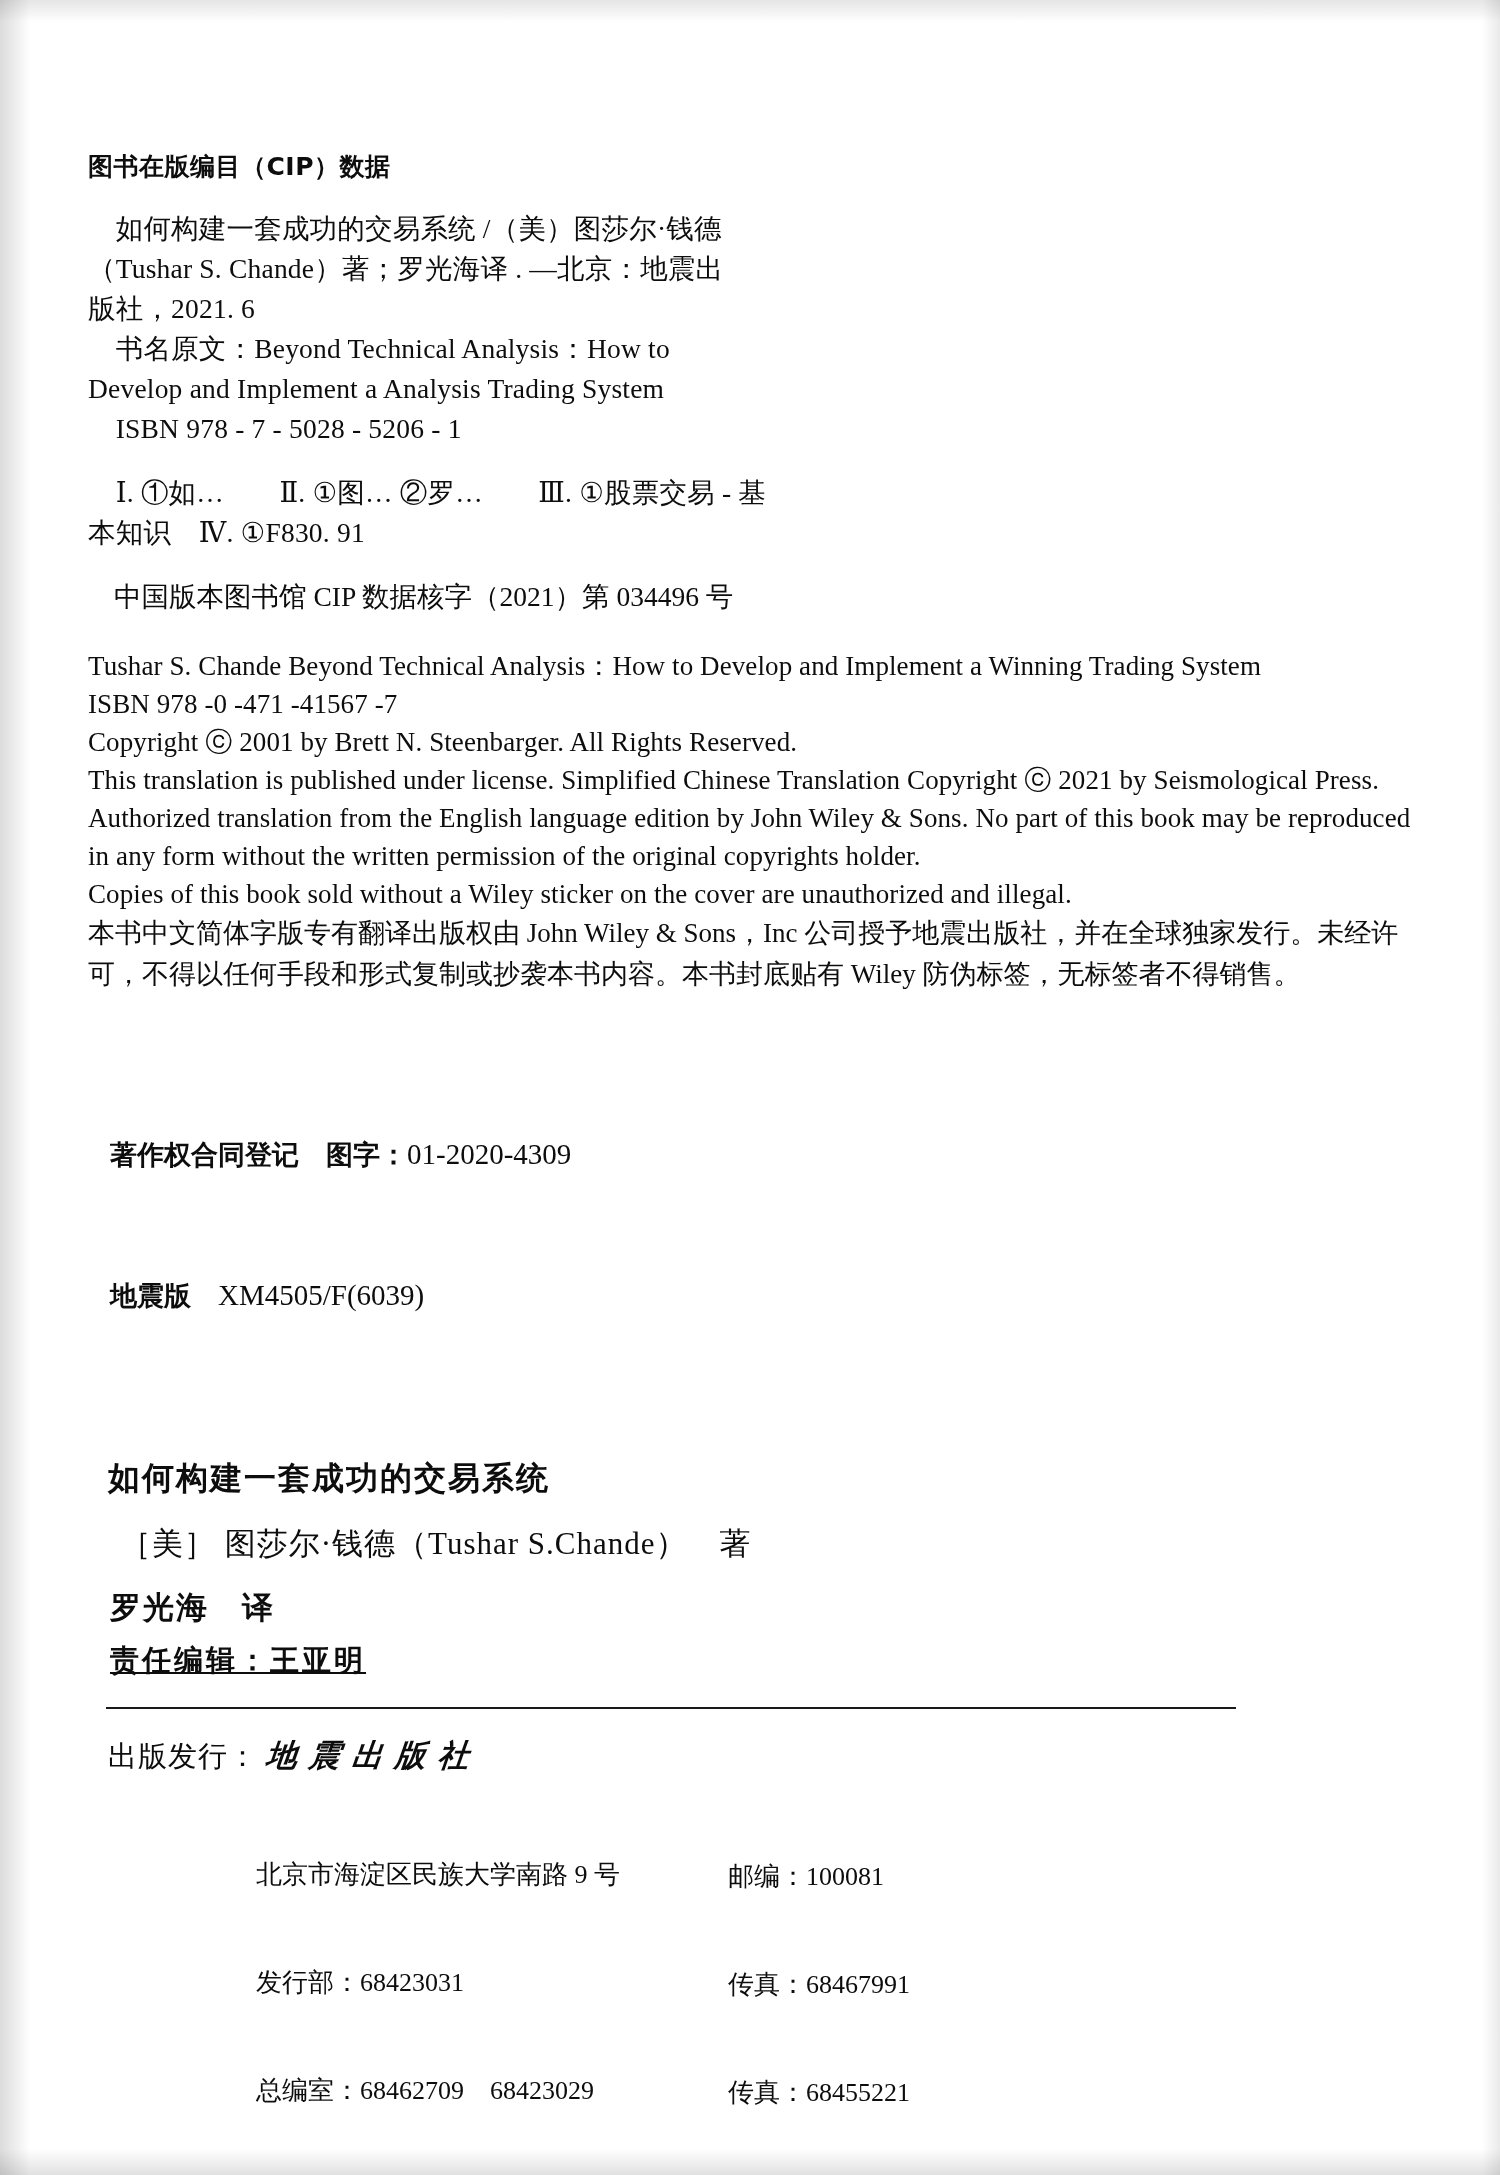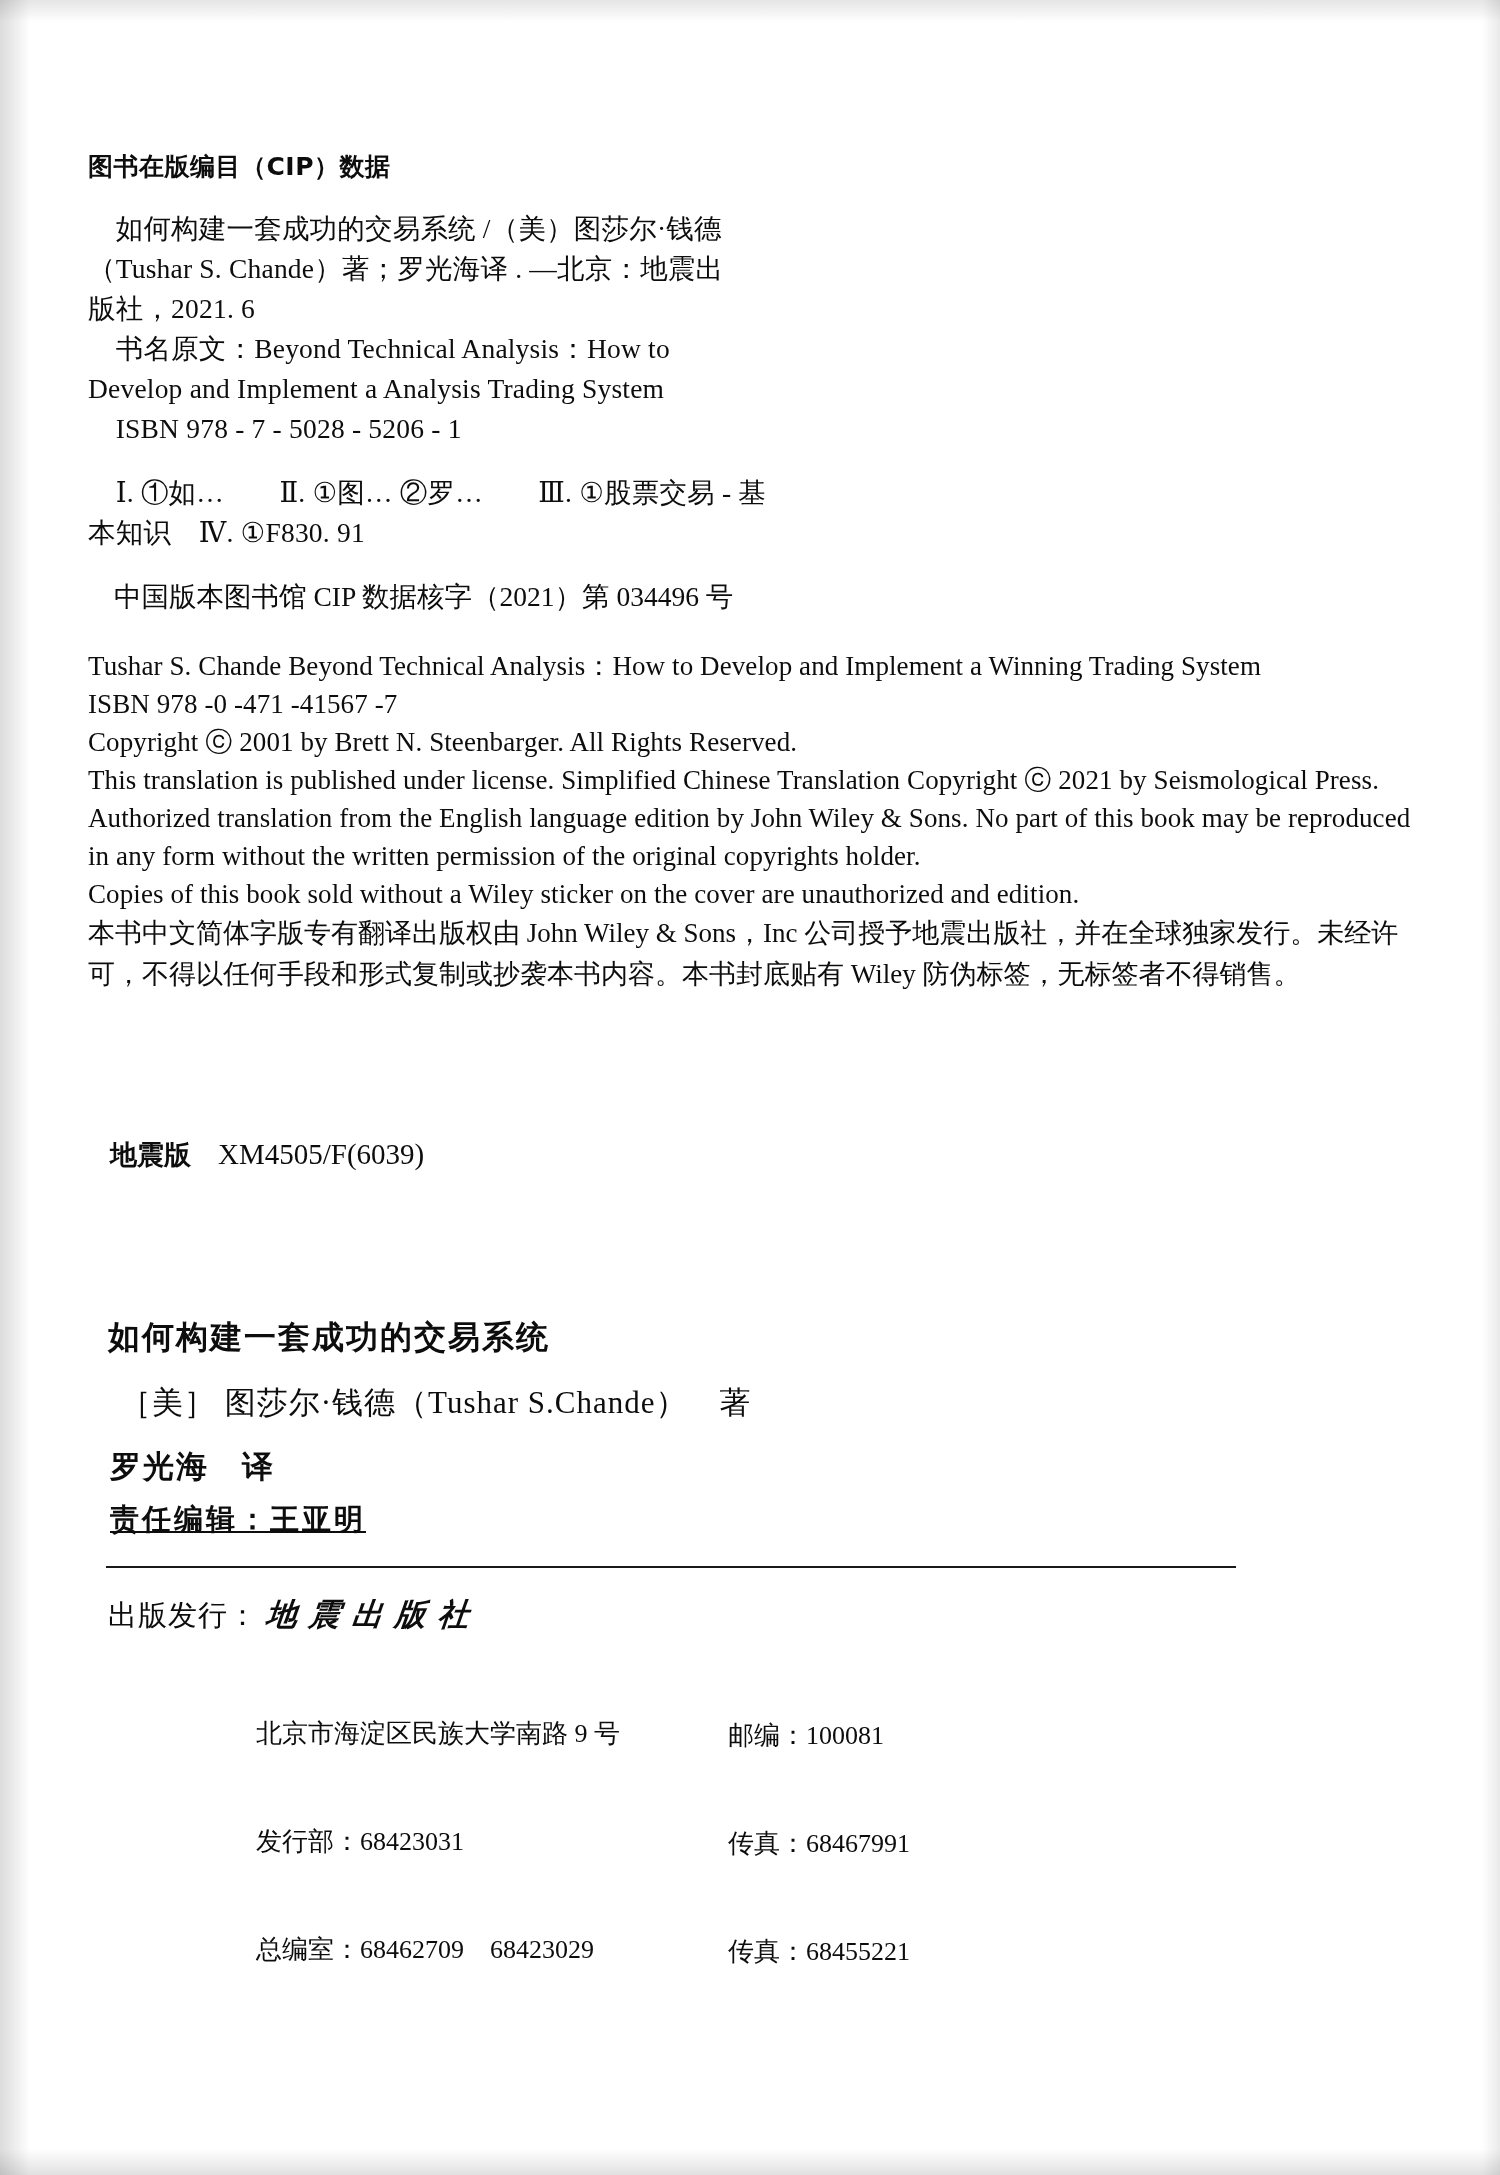--- a/index.html
+++ b/index.html
@@ -213,25 +213,26 @@
       <div class="ln">本知识　Ⅳ. ①F830. 91</div>
     </div>
 
     <div class="cip-core">中国版本图书馆 CIP 数据核字（2021）第 034496 号</div>
 
     <div class="eng-block">
       <div class="ln">Tushar S. Chande Beyond Technical Analysis：How to Develop and Implement a Winning Trading System</div>
       <div class="ln">ISBN 978 -0 -471 -41567 -7</div>
       <div class="ln">Copyright ⓒ 2001 by Brett N. Steenbarger. All Rights Reserved.</div>
       <div class="ln">This translation is published under license. Simplified Chinese Translation Copyright ⓒ 2021 by Seismological Press. Authorized translation from the English language edition by John Wiley &amp; Sons. No part of this book may be reproduced in any form without the written permission of the original copyrights holder.</div>
-      <div class="ln">Copies of this book sold without a Wiley sticker on the cover are unauthorized and edition.</div>
+      <div class="ln">Copies of this book sold without a Wiley sticker on the cover are unauthorized and illegal.</div>
       <div class="ln cn-license">本书中文简体字版专有翻译出版权由 John Wiley &amp; Sons，Inc 公司授予地震出版社，并在全球独家发行。未经许可，不得以任何手段和形式复制或抄袭本书内容。本书封底贴有 Wiley 防伪标签，无标签者不得销售。</div>
     </div>
 
     <div class="contract">
+      <div><span>著作权合同登记　图字：</span><span class="mono-num">01-2020-4309</span></div>
       <div><span>地震版　</span><span class="mono-num">XM4505/F(6039)</span></div>
     </div>
 
     <div class="book-title">如何构建一套成功的交易系统</div>
     <div class="byline">［美］ 图莎尔·钱德（Tushar S.Chande）　著</div>
     <div class="translator">罗光海　译</div>
     <div class="staff-line">责任编辑：王亚明</div>
 
     <hr class="rule">
 

